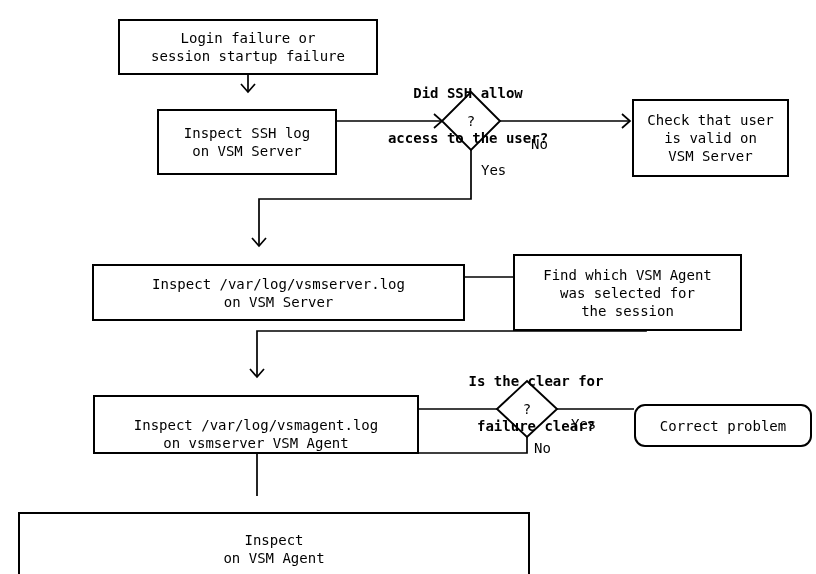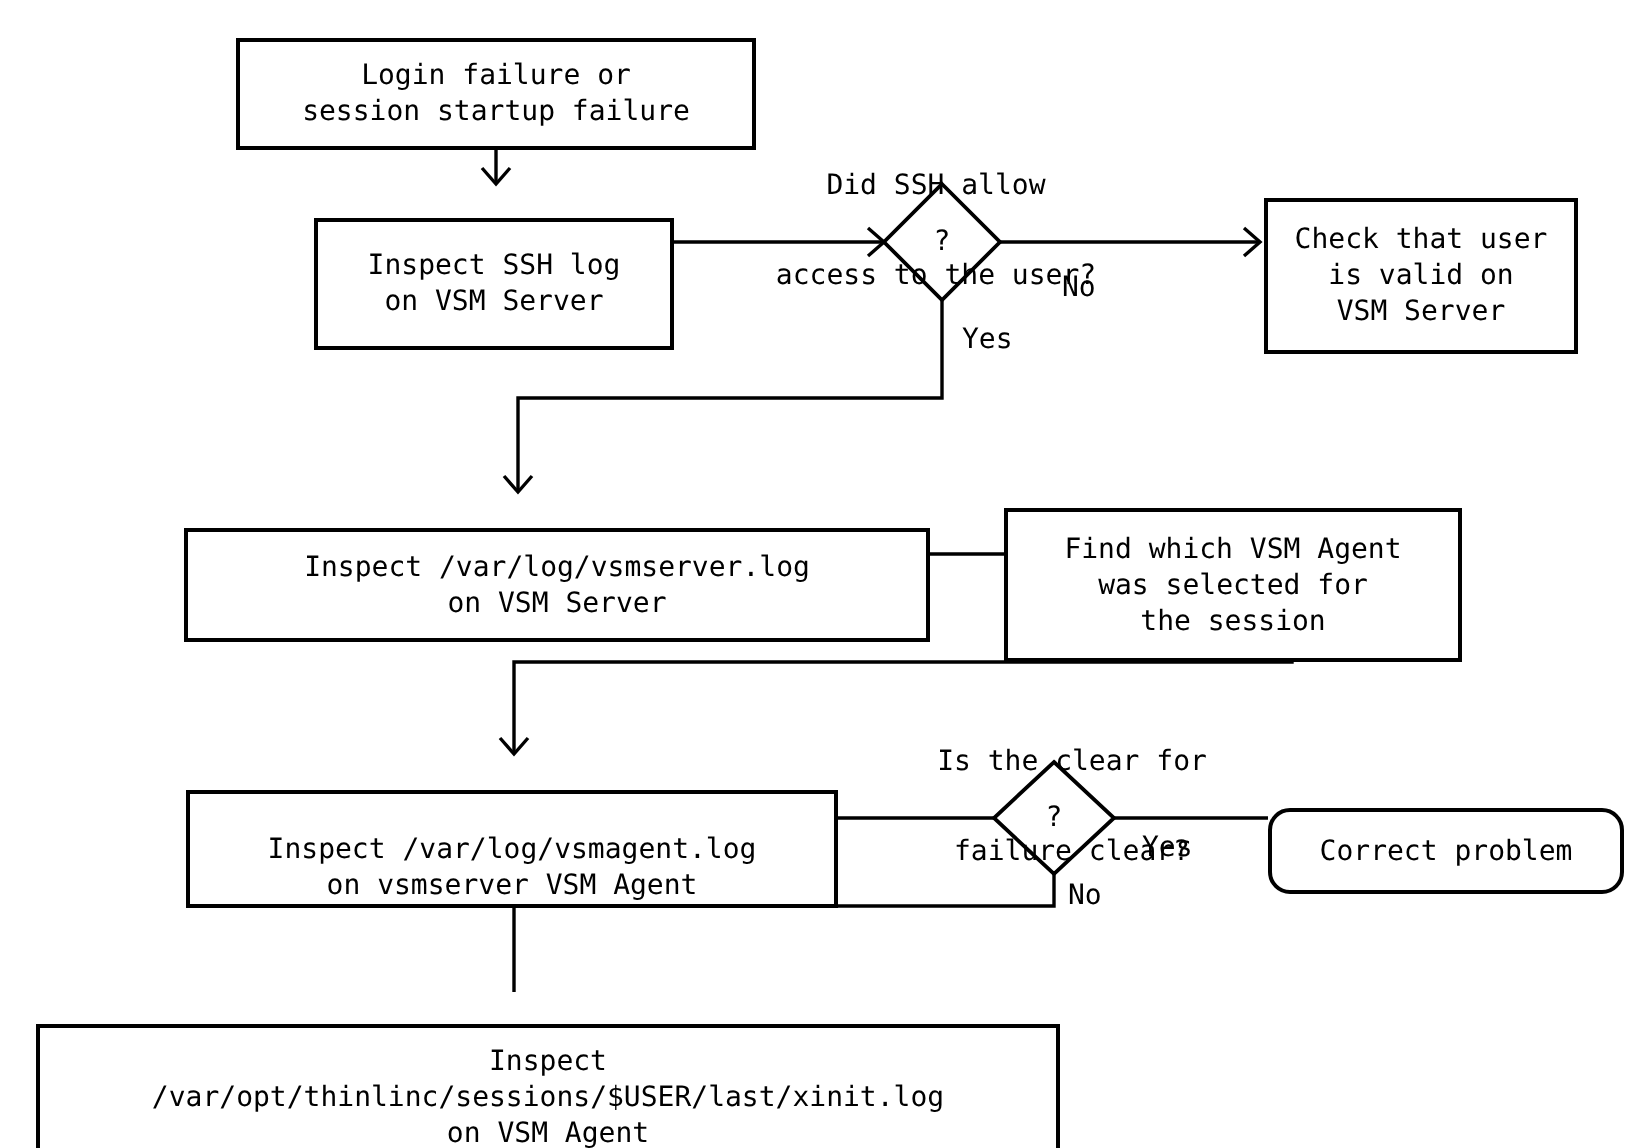--- a/index.html
+++ b/index.html
@@ -32,31 +32,31 @@
     font-size: 14px;
     line-height: 18px;
     text-align: center;
     white-space: pre;
     margin-top: 16px;
   }
   .node-start            { left: 118px; top: 3px;   width: 260px; height: 56px; }
   .node-inspect-ssh      { left: 157px; top: 93px;  width: 180px; height: 66px; }
   .node-check-user       { left: 632px; top: 83px;  width: 157px; height: 78px; }
   .node-vsmserver-log    { left: 92px;  top: 248px; width: 373px; height: 57px; }
-  .node-find-agent       { left: 502px; top: 238px; width: 229px; height: 77px; }
+  .node-find-agent       { left: 513px; top: 238px; width: 229px; height: 77px; }
   .node-vsmagent-log     { left: 93px;  top: 379px; width: 326px; height: 59px; justify-content: flex-end; }
   .node-correct-problem  { left: 634px; top: 388px; width: 178px; height: 43px; border-radius: 11px; }
   .node-xinit-log        { left: 18px;   top: 496px; width: 512px; height: 74px; }
   .lbl {
     position: absolute;
     font-size: 14px;
     line-height: 15px;
     white-space: pre;
   }
-  .qlbl { text-align: center; width: 200px; }
+  .qlbl { text-align: center; width: 200px; font-weight: bold; }
   .q1 { left: 368px; top: 56px; }
   .q2 { left: 436px; top: 344px; }
   .yes1 { left: 481px; top: 163px; }
   .no1  { left: 531px; top: 137px; }
   .yes2 { left: 571px; top: 417px; }
   .no2  { left: 534px; top: 441px; }
   .qmark {
     position: absolute;
     display: flex;
     align-items: center;
@@ -135,21 +135,20 @@
     <div>Inspect /var/log/vsmagent.log</div>
     <div>on vsmserver VSM Agent</div>
   </div>
 
   <div class="node node-correct-problem">
     <div>Correct problem</div>
   </div>
 
   <div class="node node-xinit-log">
     <div>Inspect</div>
-    <div>/var/opt/thinlinc/sessions/$USER/last/xinit.log</div>
     <div>on VSM Agent</div>
   </div>
 
   <div class="qmark qm1">?</div>
   <div class="qmark qm2">?</div>
 
   <div class="lbl qlbl q1">
     <div>Did SSH allow</div>
     <div>access to the user?</div>
   </div>

